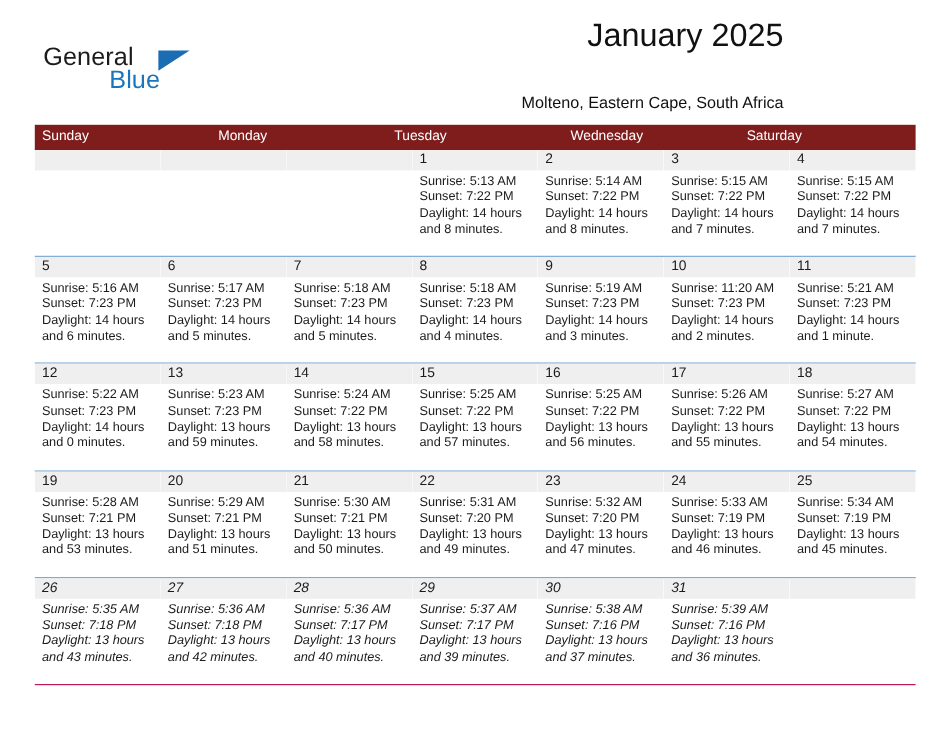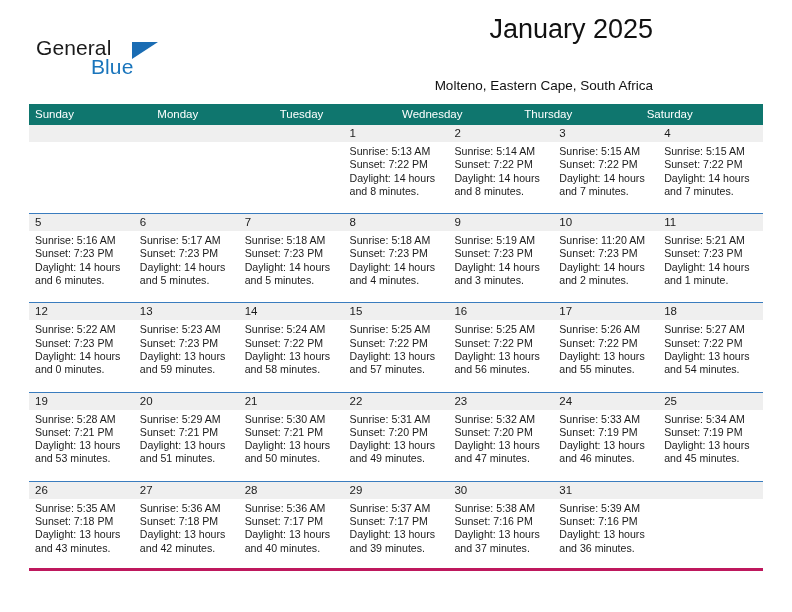--- a/index.html
+++ b/index.html
@@ -88,42 +88,43 @@
 
   
   .calendar {
     position: absolute;
     left: 29px;
     top: 104px;
     width: 734px;
   }
   .weekdays {
     display: flex;
-    background: #0f766e;
+    background: #7f1d1d;
     height: 21px;
   }
   .weekday {
     flex: 1 1 0;
     color: #ffffff;
     font-size: 11.5px;
     line-height: 21px;
     padding-left: 6px;
     box-sizing: border-box;
     white-space: nowrap;
     overflow: hidden;
   }
 
   .week {
     display: flex;
     height: 89.2px;
     border-bottom: 1px solid #3a7cbe;
     box-sizing: border-box;
   }
   .week:last-child {
-    border-bottom: 3px solid #be185d;
+    border-bottom: 1px solid #be185d;
+    font-style: italic;
   }
   .day {
     flex: 1 1 0;
     box-sizing: border-box;
     position: relative;
     background: #ffffff;
     overflow: hidden;
   }
   .day-num {
     height: 17px;
@@ -163,21 +164,20 @@
     <div class="title">January 2025</div>
     <div class="subtitle">Molteno, Eastern Cape, South Africa</div>
   </div>
 
   <div class="calendar">
     <div class="weekdays">
       <div class="weekday">Sunday</div>
       <div class="weekday">Monday</div>
       <div class="weekday">Tuesday</div>
       <div class="weekday">Wednesday</div>
-      <div class="weekday">Thursday</div>
       <div class="weekday">Saturday</div>
     </div>
 
     <div id="weeks-container">
         <div class="week">
           <div class="day empty">
             <div class="day-num"></div>
           </div>
           <div class="day empty">
             <div class="day-num"></div>

